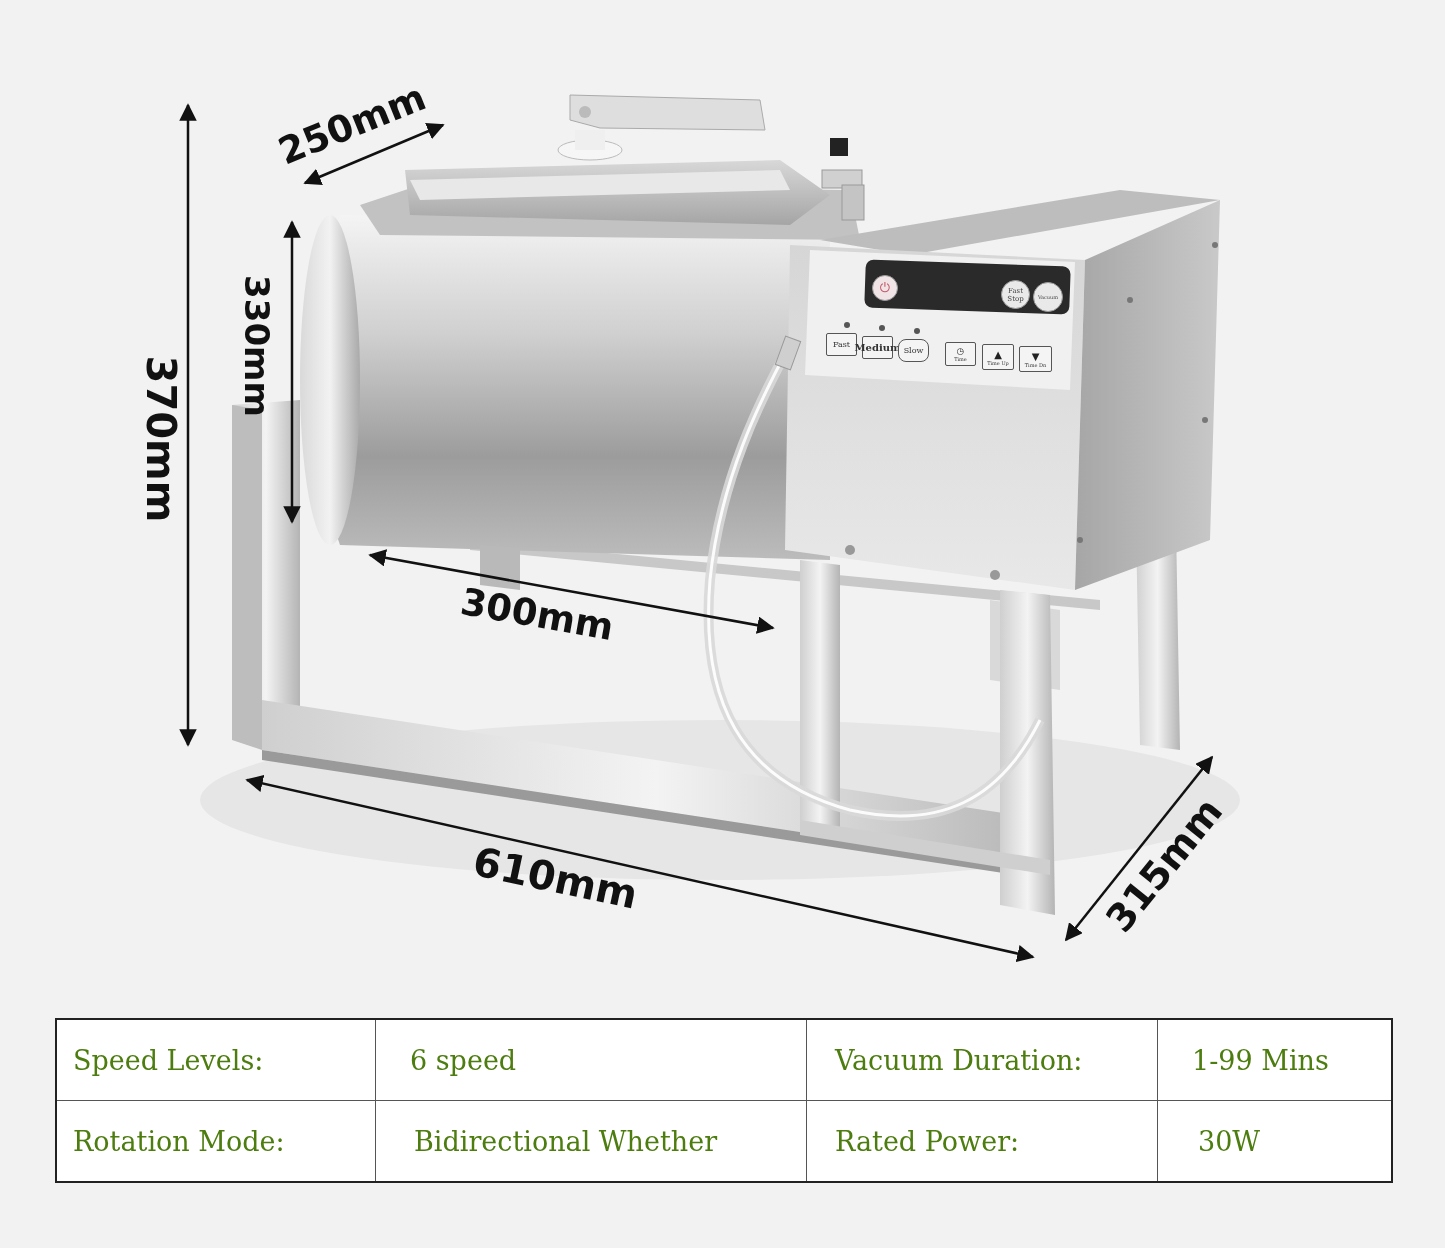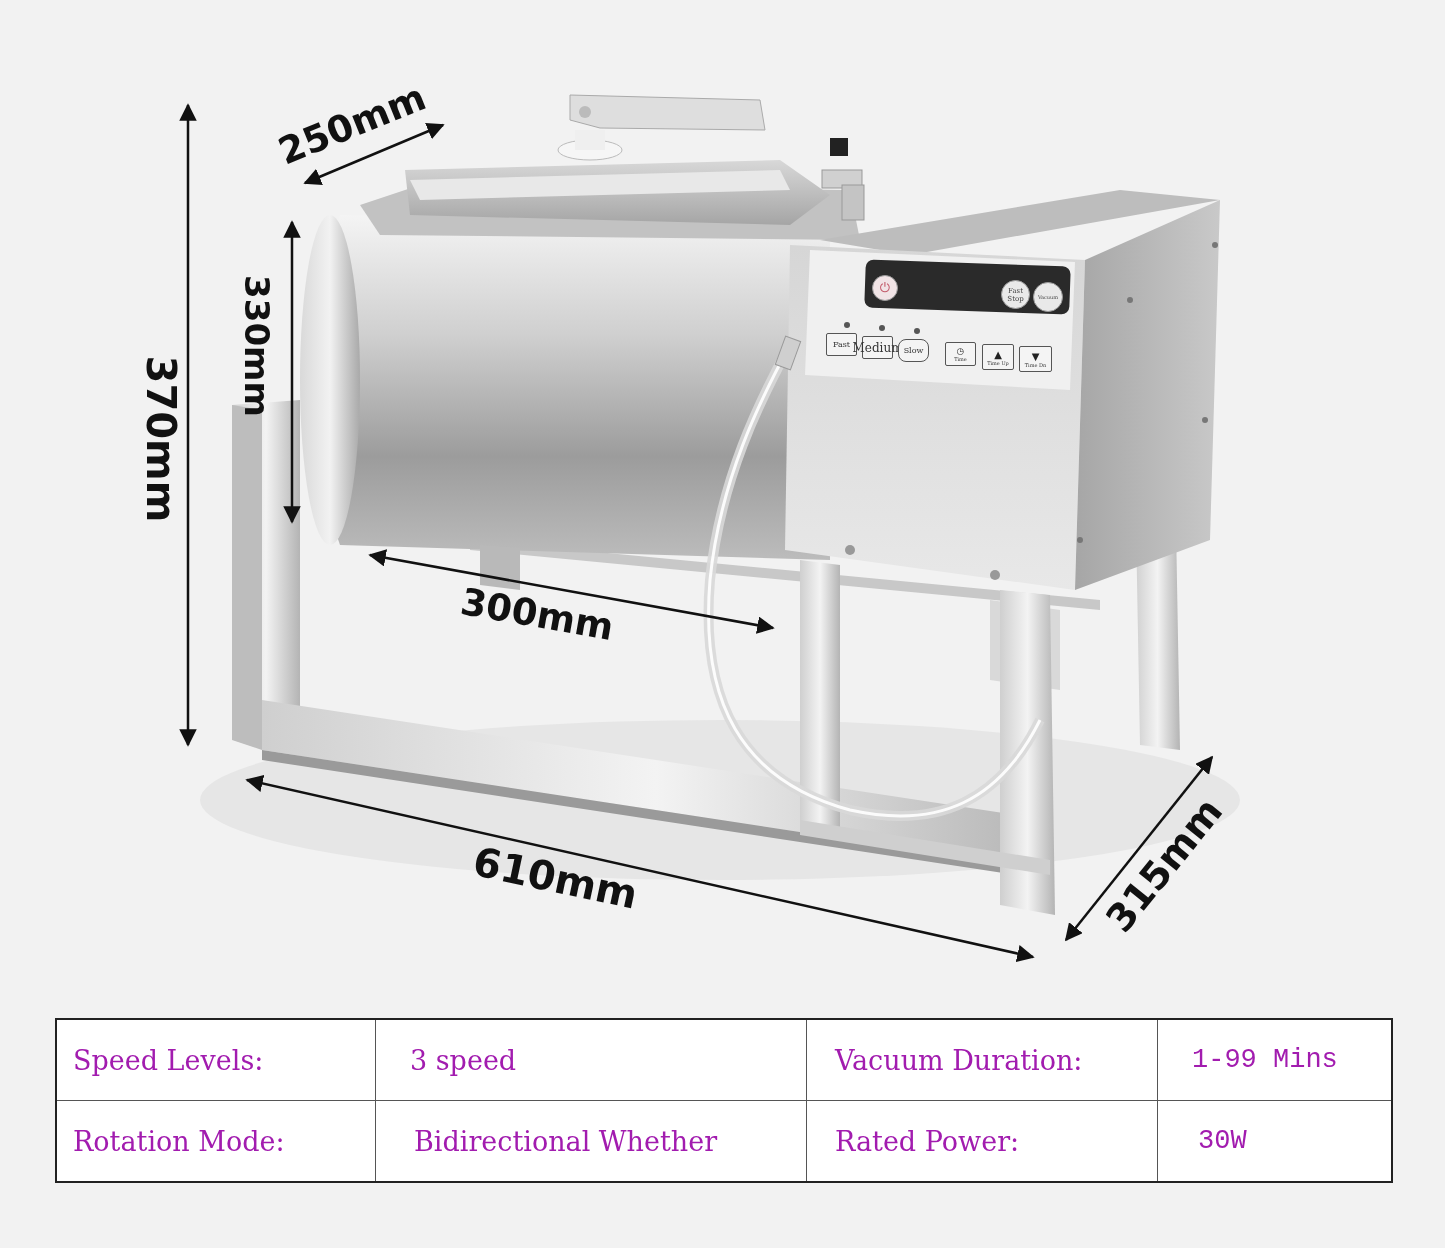--- a/index.html
+++ b/index.html
@@ -22,30 +22,30 @@
     .panel-round {
       position: absolute; border-radius: 50%; background: #e9e9e9; border: 1px solid #999;
       font-family: "DejaVu Serif", serif; font-size: 7px; color: #444;
       display: flex; flex-direction: column; align-items: center; justify-content: center; line-height: 8px;
     }
     .led { position: absolute; width: 6px; height: 6px; border-radius: 50%; background: #555; }
     
     #spec-table {
       position: absolute; left: 55px; top: 1018px; width: 1338px; height: 165px;
       border: 2px solid #222; background: #ffffff; border-collapse: collapse;
-      font-family: "DejaVu Serif", serif; font-size: 27px; color: #a21caf; padding-left: 12px;
+      font-family: "DejaVu Serif", serif; font-size: 27px; color: #4d7c0f; padding-left: 12px;
     }
     #spec-table td {
       border: 1px solid #555; height: 50px; padding: 0 0 0 16px; vertical-align: middle;
       white-space: nowrap;
     }
     #spec-table td.c1 { width: 302px; }
     #spec-table td.c2 { width: 392px; padding-left: 34px; }
     #spec-table td.c3 { width: 322px; padding-left: 28px; margin-left: 38px; }
-    #spec-table td.c4 { padding-left: 34px; font-family: Liberation Mono, monospace; }
+    #spec-table td.c4 { padding-left: 34px; }
   </style>
 </head>
 <body>
 
 <div id="stage">
   <svg width="1445" height="1000" viewBox="0 0 1445 1000">
     <defs>
       <linearGradient id="drumGrad" x1="0" y1="0" x2="0" y2="1">
         <stop offset="0" stop-color="#f4f4f4"></stop>
         <stop offset="0.35" stop-color="#cfcfcf"></stop>
@@ -161,21 +161,21 @@
     </div>
     <div class="panel-round" style="left:1033px;top:282px;width:28px;height:28px;font-size:5px;">
       <span>Vacuum</span>
     </div>
     <div class="led" style="left:844px;top:322px;"></div>
     <div class="led" style="left:879px;top:325px;"></div>
     <div class="led" style="left:914px;top:328px;"></div>
     <div class="panel-btn" style="left:826px;top:333px;width:29px;height:21px;">
       <span>Fast</span>
     </div>
-    <div class="panel-btn" style="left:862px;top:336px;width:29px;height:21px;font-size:12px;">
+    <div class="panel-btn" style="left:862px;top:336px;width:29px;height:21px;font-size:10px;font-weight:bold;">
       <span>Medium</span>
     </div>
     <div class="panel-btn" style="left:898px;top:339px;width:29px;height:21px;border-radius:8px;">
       <span>Slow</span>
     </div>
     <div class="panel-btn" style="left:945px;top:342px;width:29px;height:22px;flex-direction:column;font-size:5px;">
       <span style="font-size:9px;">◷</span>
       <span>Time</span>
     </div>
     <div class="panel-btn" style="left:982px;top:344px;width:30px;height:24px;flex-direction:column;font-size:5px;">
@@ -194,21 +194,21 @@
   <div class="dim-label" style="left:78px;top:416px;transform:rotate(90deg);font-size:40px;">370mm</div>
   <div class="dim-label" style="left:460px;top:593px;transform:rotate(10deg);font-size:37px;">300mm</div>
   <div class="dim-label" style="left:472px;top:855px;transform:rotate(12deg);font-size:40px;">610mm</div>
   <div class="dim-label" style="left:1085px;top:843px;transform:rotate(-51deg);font-size:38px;">315mm</div>
 </div>
 
 <table id="spec-table">
   <tbody>
       <tr>
     <td class="c1">Speed Levels:</td>
-    <td class="c2">3 speed</td>
+    <td class="c2">6 speed</td>
     <td class="c3">Vacuum Duration:</td>
     <td class="c4">1-99 Mins</td>
   </tr>
   <tr>
     <td class="c1">Rotation Mode:</td>
     <td class="c2" style="padding-left:38px;">Bidirectional Whether</td>
     <td class="c3">Rated Power:</td>
     <td class="c4" style="padding-left:40px;">30W</td>
   </tr>
 </tbody>

